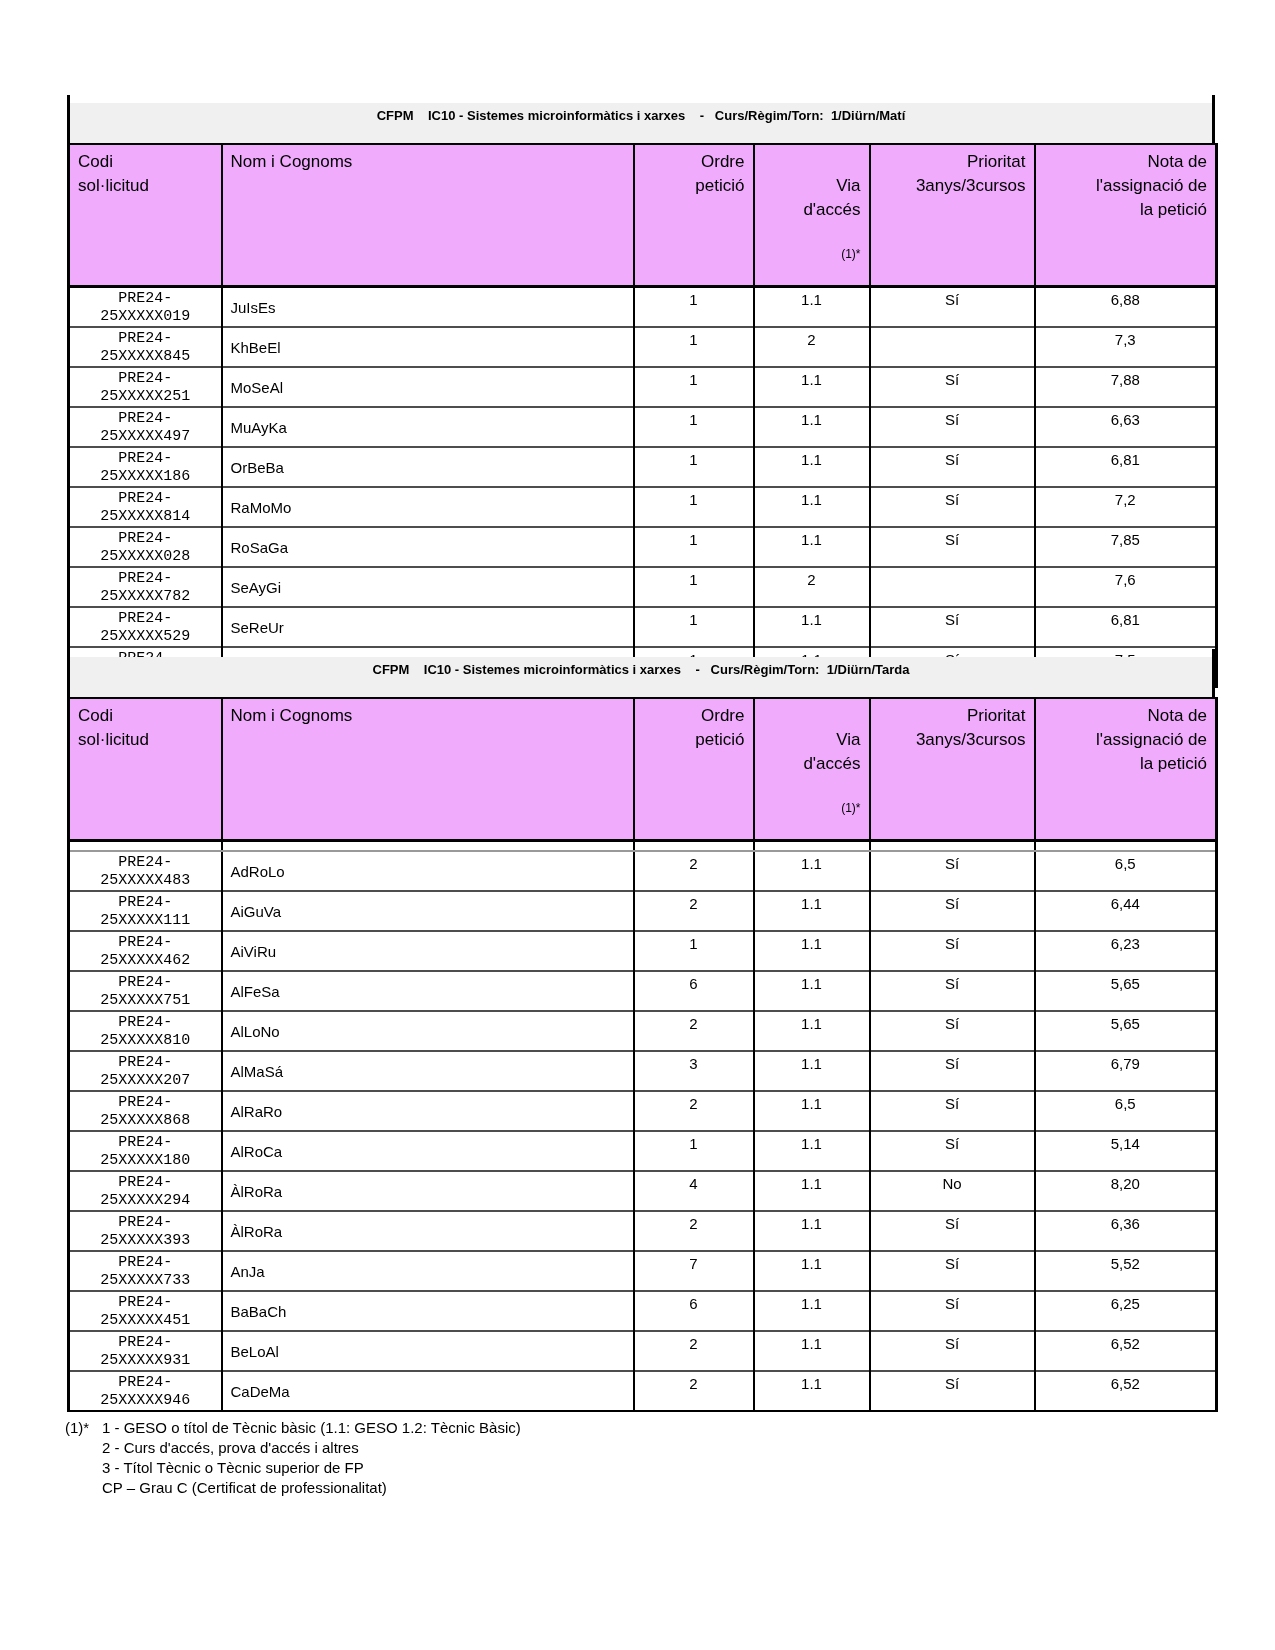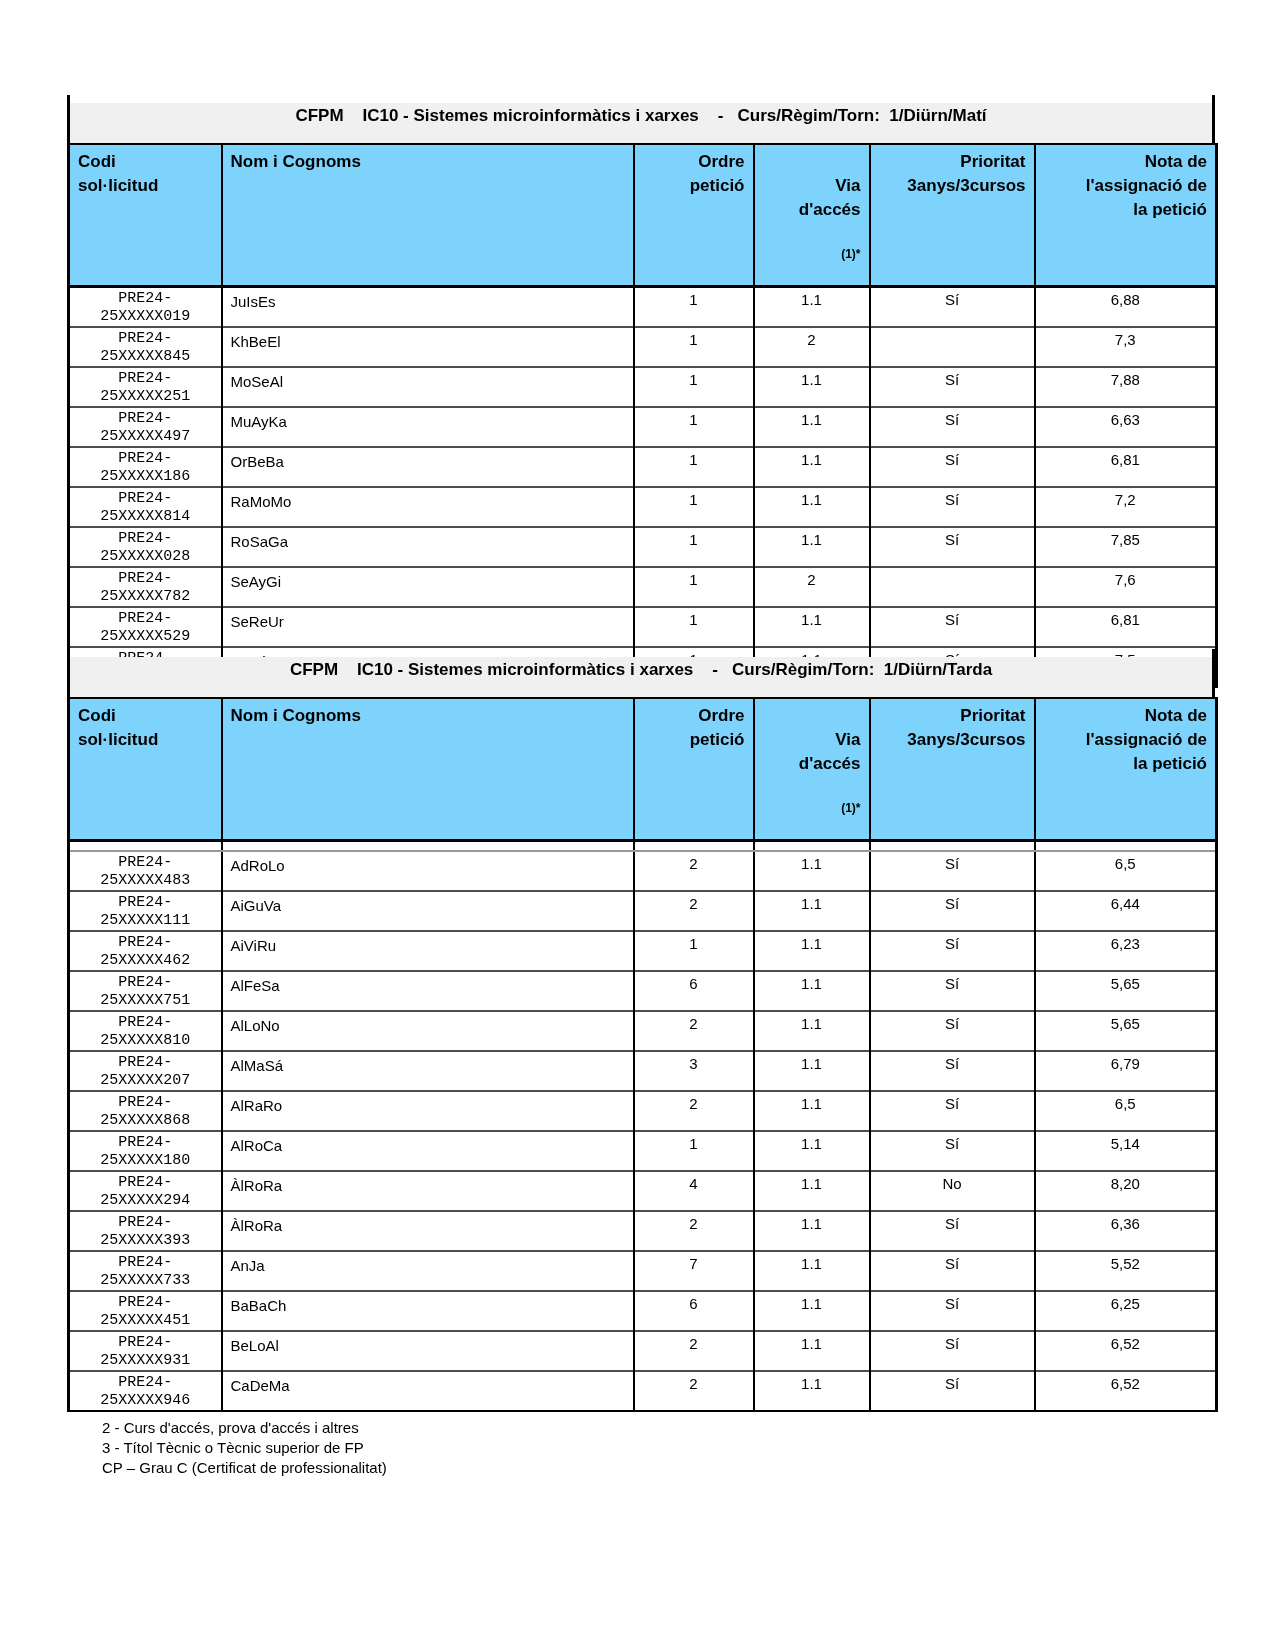--- a/index.html
+++ b/index.html
@@ -15,21 +15,21 @@
   .doc-table { position: absolute; left: 67px; width: 1148px; }
   .doc-table.t1 { top: 103px; }
   .doc-table.t2 { top: 657px; }
 
   .table-title {
     position: relative;
     height: 40px; line-height: 25px;
     background: #f0f0f0;
     border-left: 3px solid #000;
     border-right: 3px solid #000;
-    font-weight: bold; font-size: 17px;
+    font-weight: bold; font-size: 13px;
     text-align: center;
     white-space: pre;
   }
   .table-title::before, .table-title::after {
     content: ""; position: absolute; top: -8px; width: 3px; height: 8px; background: #000;
   }
   .table-title::before { left: -3px; }
   .table-title::after { right: -3px; }
 
   table {
@@ -41,47 +41,47 @@
     border-bottom: 2px solid #000;
   }
   col.w-codi { width: 153px; }
   col.w-nom { width: 412px; }
   col.w-ordre { width: 120px; }
   col.w-via { width: 116px; }
   col.w-prioritat { width: 165px; }
   col.w-nota { width: 182px; }
 
   th {
-    background: #7dd3fc;
+    background: #f0abfc;
     border: 2px solid #000;
     border-top: 2px solid #000;
     border-bottom: 3px solid #000;
     height: 76px;
     vertical-align: top;
-    font-size: 17px; font-weight: bold;
+    font-size: 17px; font-weight: normal;
     padding: 5px 8px 0 8px;
     white-space: pre-line;
     line-height: 24px;
   }
   th.c-codi, th.c-nom { text-align: left; }
   th.c-ordre, th.c-via, th.c-prioritat, th.c-nota { text-align: right; }
   .th-main { display: block; white-space: pre-line; }
   .th-note { display: block; font-size: 12px; line-height: 14px; margin-top: 1px; }
 
   td {
     border-left: 2px solid #000;
     border-right: 2px solid #000;
     border-top: 2px solid #4d4d4d;
     height: 39px;
     vertical-align: top;
     font-size: 15px;
     padding: 2px 4px 0 4px;
   }
   td.c-codi { text-align: center; white-space: pre-line; line-height: 18px; font-family: Liberation Mono, monospace; }
-  td.c-nom { text-align: left; padding-left: 8px; padding-top: 5px; }
+  td.c-nom { text-align: left; padding-left: 8px; padding-top: 11px; }
   td.c-ordre, td.c-via, td.c-prioritat, td.c-nota { text-align: center; padding-top: 3px; }
 
   tr.spacer td {
     height: 10px;
     border-top: 3px solid #000;
     border-bottom: 2px solid #999;
     padding: 0;
   }
 
   .footnote {
@@ -384,18 +384,21 @@
             <td class="c-ordre">2</td>
             <td class="c-via">1.1</td>
             <td class="c-prioritat">Sí</td>
             <td class="c-nota">6,52</td>
           </tr>
         </tbody>
     </table>
   </div>
 
   <div class="footnote">
+    <div class="fn-line">
+      <span class="fn-prefix">(1)*</span><span>1 - GESO o títol de Tècnic bàsic (1.1: GESO 1.2: Tècnic Bàsic)</span>
+    </div>
     <div class="fn-line indent">2 - Curs d'accés, prova d'accés i altres</div>
     <div class="fn-line indent">3 - Títol Tècnic o Tècnic superior de FP</div>
     <div class="fn-line indent">CP – Grau C (Certificat de professionalitat)</div>
   </div>
 
 </div>
 
 </body></html>

